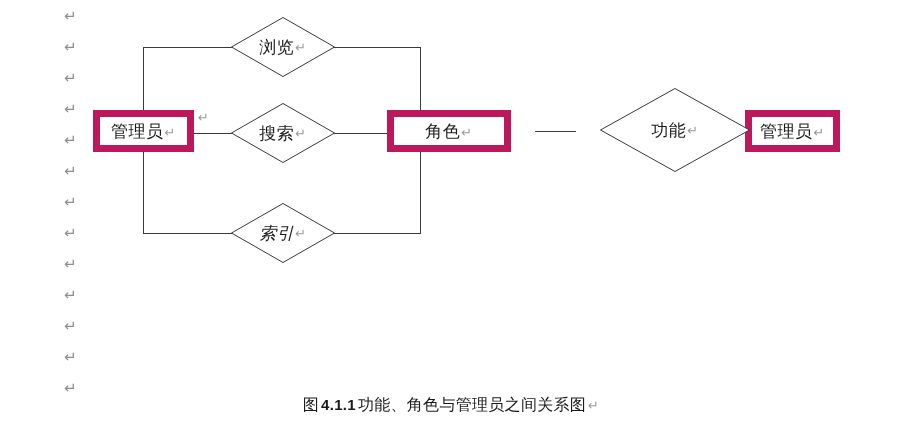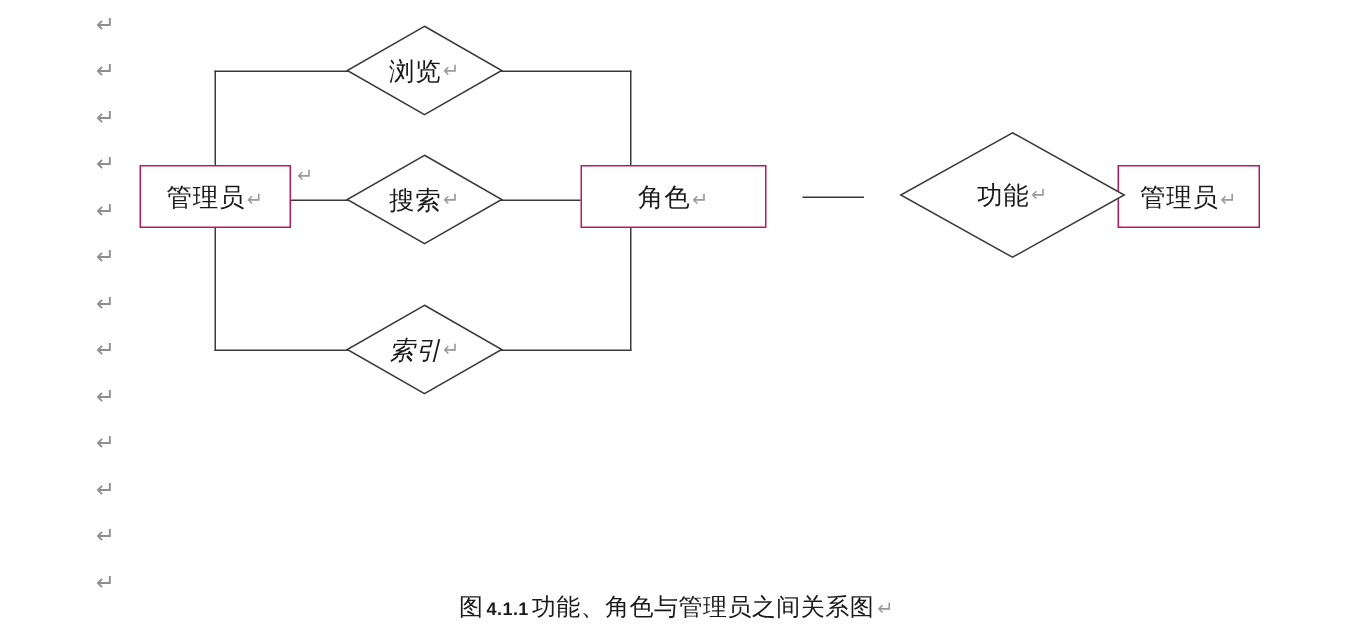--- a/index.html
+++ b/index.html
@@ -37,21 +37,21 @@
     line-height: 20px;
     color: #8e8e8e;
     text-align: left;
     user-select: none;
   }
 
   
   .ent-box {
     position: absolute;
     box-sizing: border-box;
-    border: 1px solid #be185d;
+    border: 7px solid #be185d;
     background: #ffffff;
     display: flex;
     align-items: center;
     justify-content: center;
     z-index: 3;
   }
   .ent-label {
     font-size: 17px;
     line-height: 1;
     letter-spacing: 0.5px;
@@ -120,21 +120,21 @@
     width: 902px;
     text-align: center;
     font-size: 16px;
     color: #1a1a1a;
     letter-spacing: 0.3px;
     white-space: nowrap;
   }
   .caption .cap-num {
     font-family: "Liberation Sans", sans-serif;
     font-weight: bold;
-    font-size: 12px;
+    font-size: 15px;
     padding: 0 2px;
   }
   .caption .crmark {
     color: #9a9a9a;
     font-family: "DejaVu Sans", sans-serif;
     font-size: 13px;
     padding-left: 2px;
   }
 </style>
 </head>

